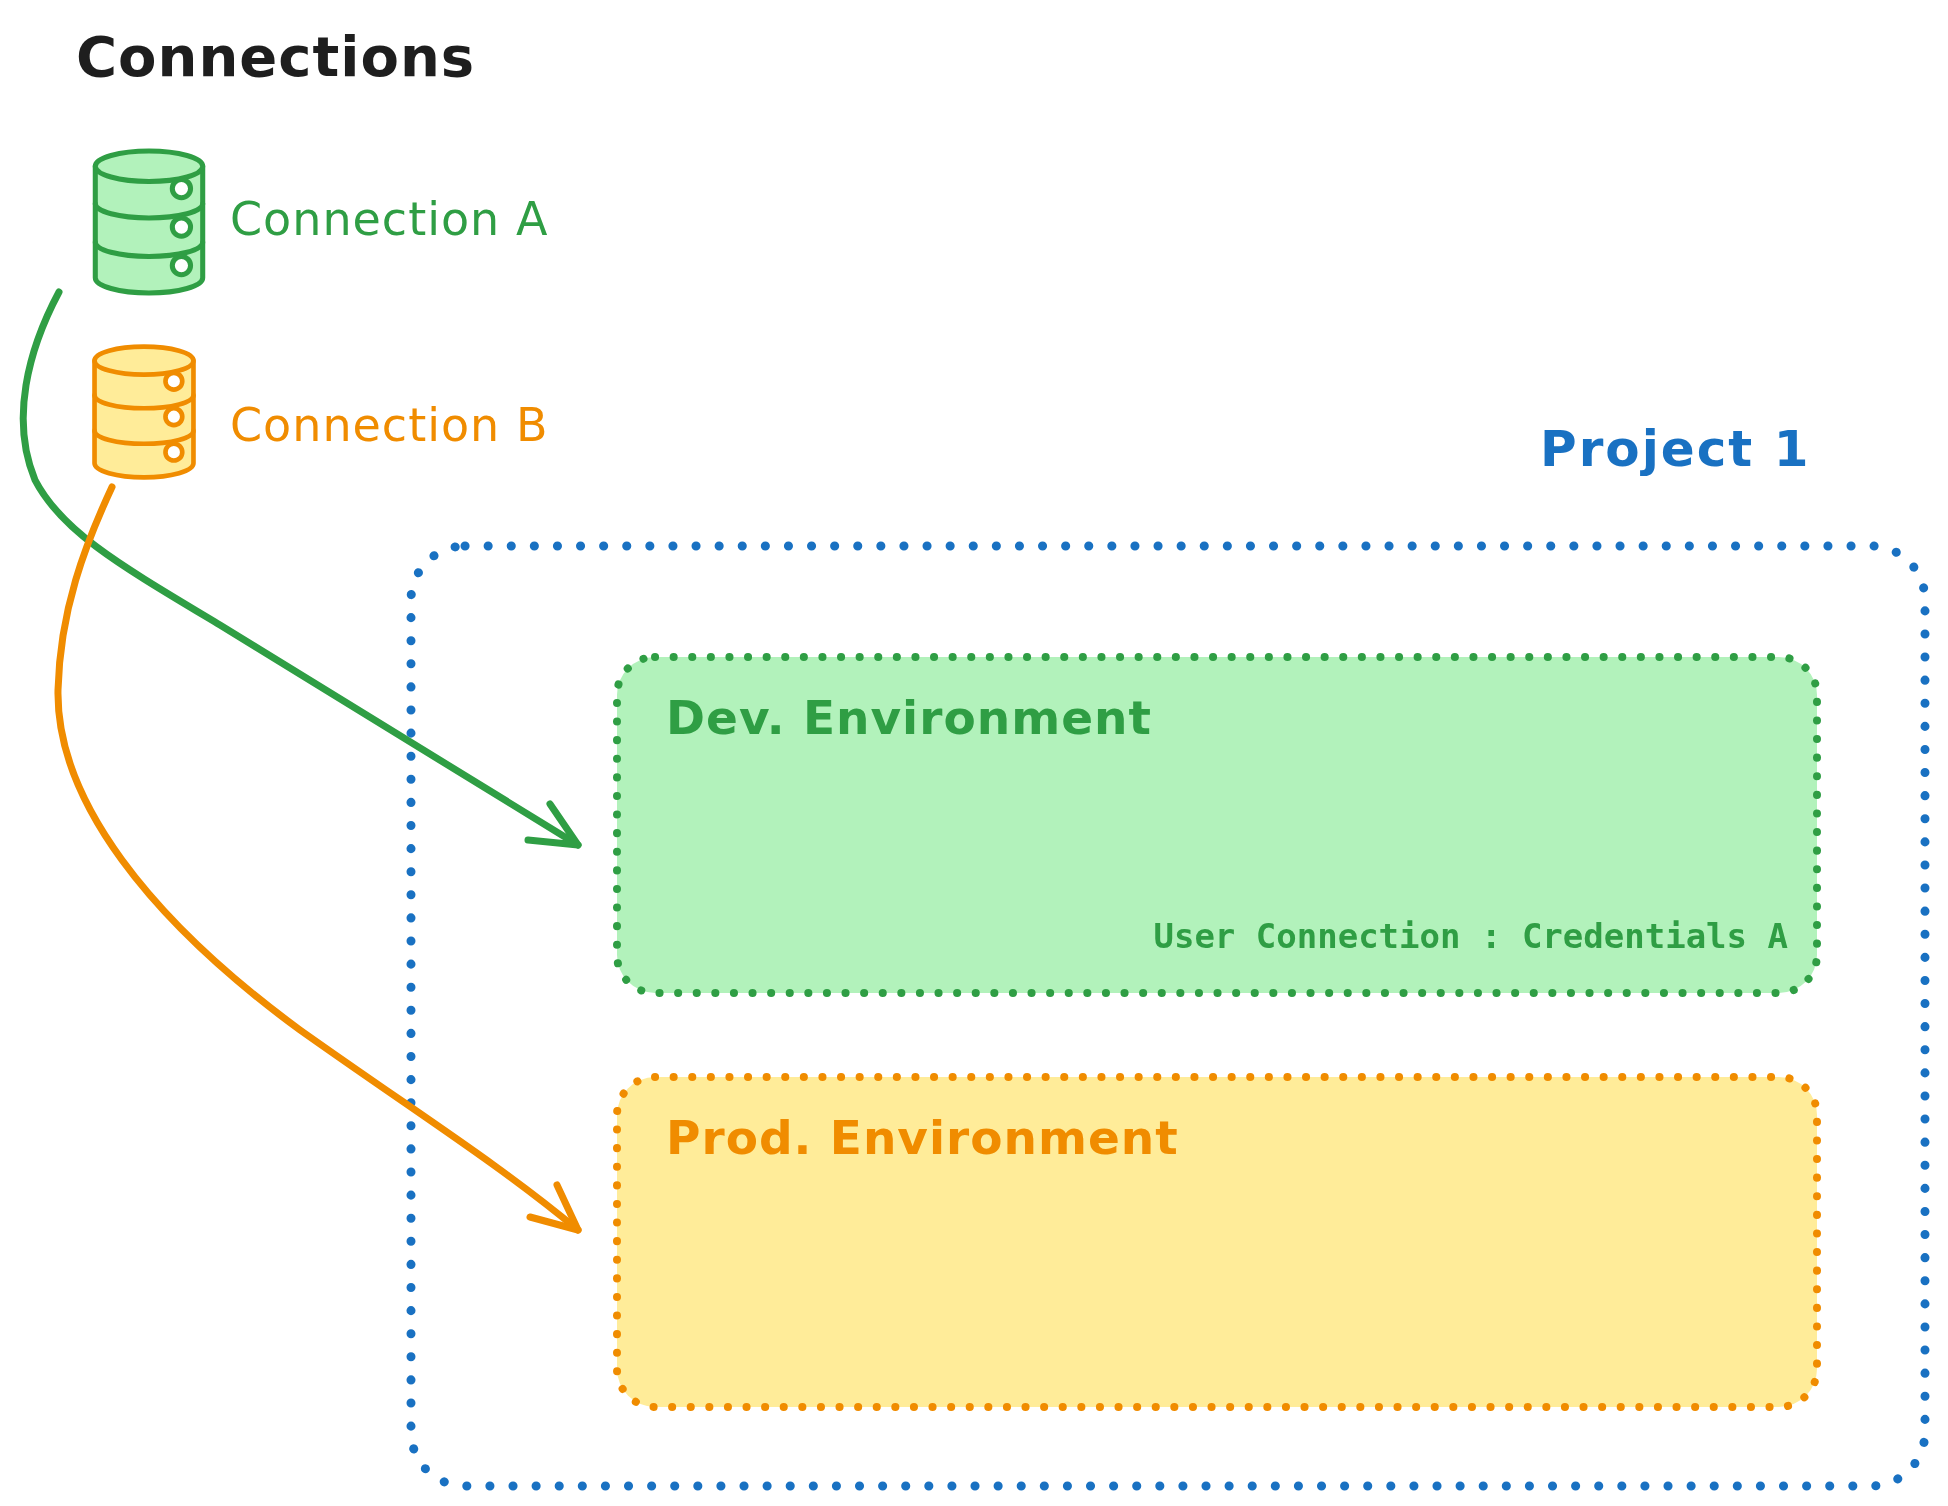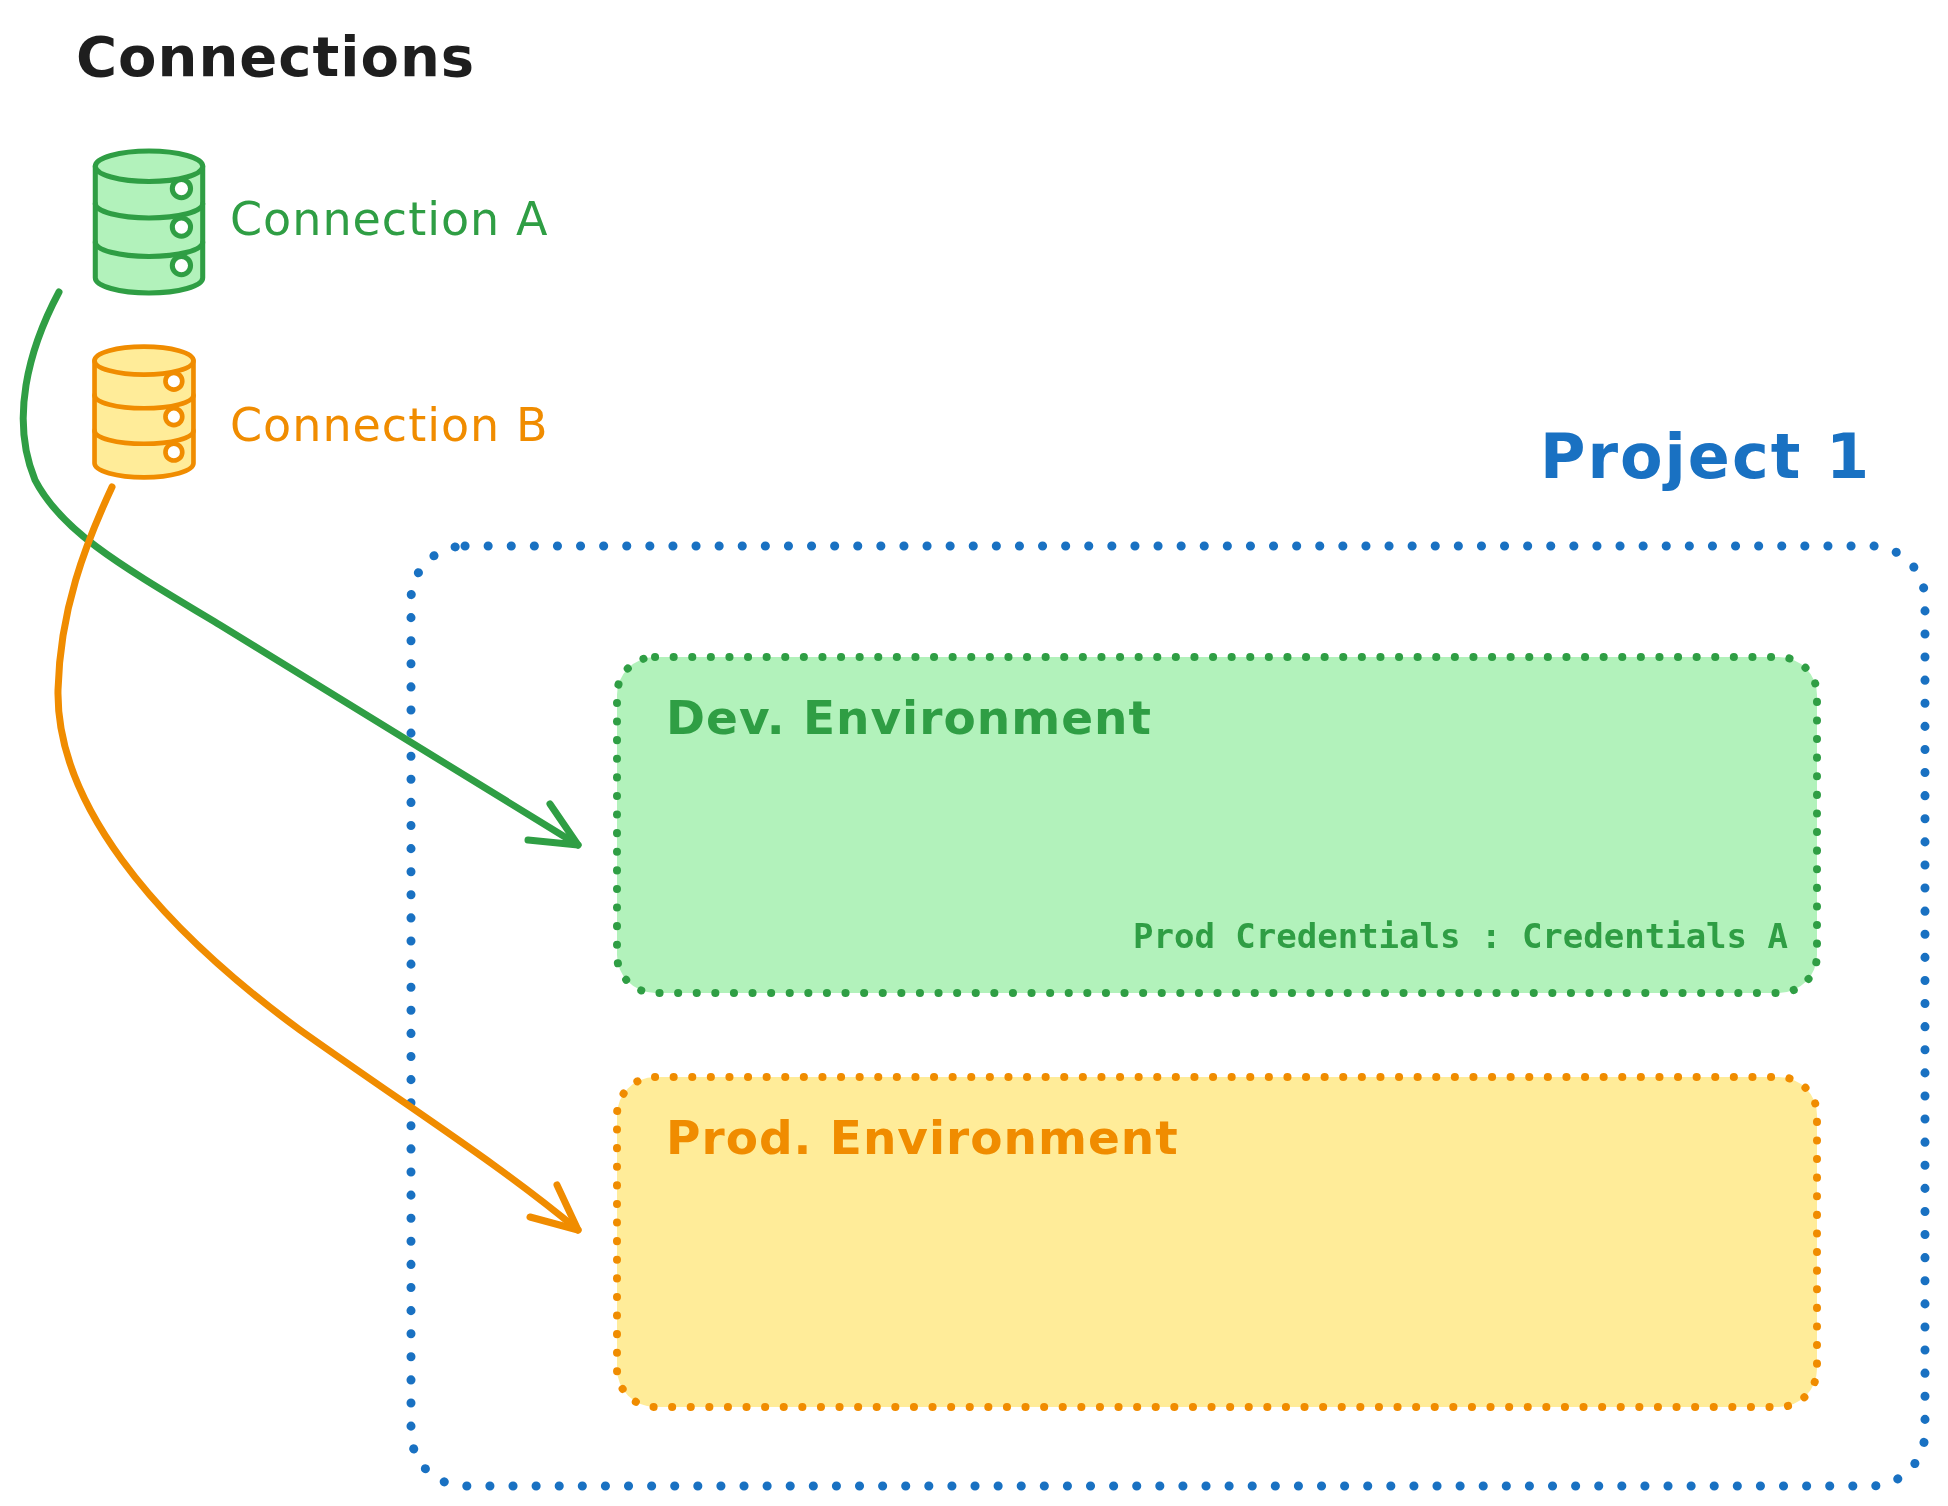--- a/index.html
+++ b/index.html
@@ -20,21 +20,21 @@
   .conn-label{
     font-size:46px;
     font-weight:400;
     letter-spacing:1px;
     white-space:nowrap;
   }
   .green-text{color:#2f9e44;}
   .orange-text{color:#f08c00;}
   .project-label{
     color:#1971c2;
-    font-size:62px;
+    font-size:50px;
     font-weight:700;
     letter-spacing:2px;
     white-space:nowrap;
   }
   .env-box{position:absolute;}
   .env-box svg{position:absolute;left:0;top:0;}
   .env-title{
     position:absolute;
     left:54px;top:38px;
     font-size:47px;
@@ -97,21 +97,21 @@
     <svg width="1526" height="952" viewBox="0 0 1526 952">
       <rect x="6" y="6" width="1514" height="940" rx="54" fill="none" stroke-width="9" stroke-linecap="round" stroke-dasharray="0.1 23" stroke="#1971c2"></rect>
     </svg>
   </div>
 
   <div class="env-box" style="left:612px;top:652px;width:1210px;height:346px;">
     <svg width="1210" height="346" viewBox="0 0 1210 346">
       <rect x="5" y="5" width="1200" height="336" rx="38" stroke-width="8" stroke-linecap="round" stroke-dasharray="0.1 18.5" fill="#b2f2bb" stroke="#2f9e44"></rect>
     </svg>
     <div class="env-title green-text">Dev. Environment</div>
-    <div class="env-cred green-text">Prod Credentials : Credentials A</div>
+    <div class="env-cred green-text">User Connection : Credentials A</div>
   </div>
 
   <div class="env-box" style="left:612px;top:1072px;width:1210px;height:340px;">
     <svg width="1210" height="340" viewBox="0 0 1210 340">
       <rect x="5" y="5" width="1200" height="330" rx="38" stroke-width="8" stroke-linecap="round" stroke-dasharray="0.1 18.5" fill="#ffec99" stroke="#f08c00"></rect>
     </svg>
     <div class="env-title orange-text">Prod. Environment</div>
   </div>
 
   <svg class="abs" style="left:0;top:0;pointer-events:none;" width="1948" height="1506" viewBox="0 0 1948 1506">

